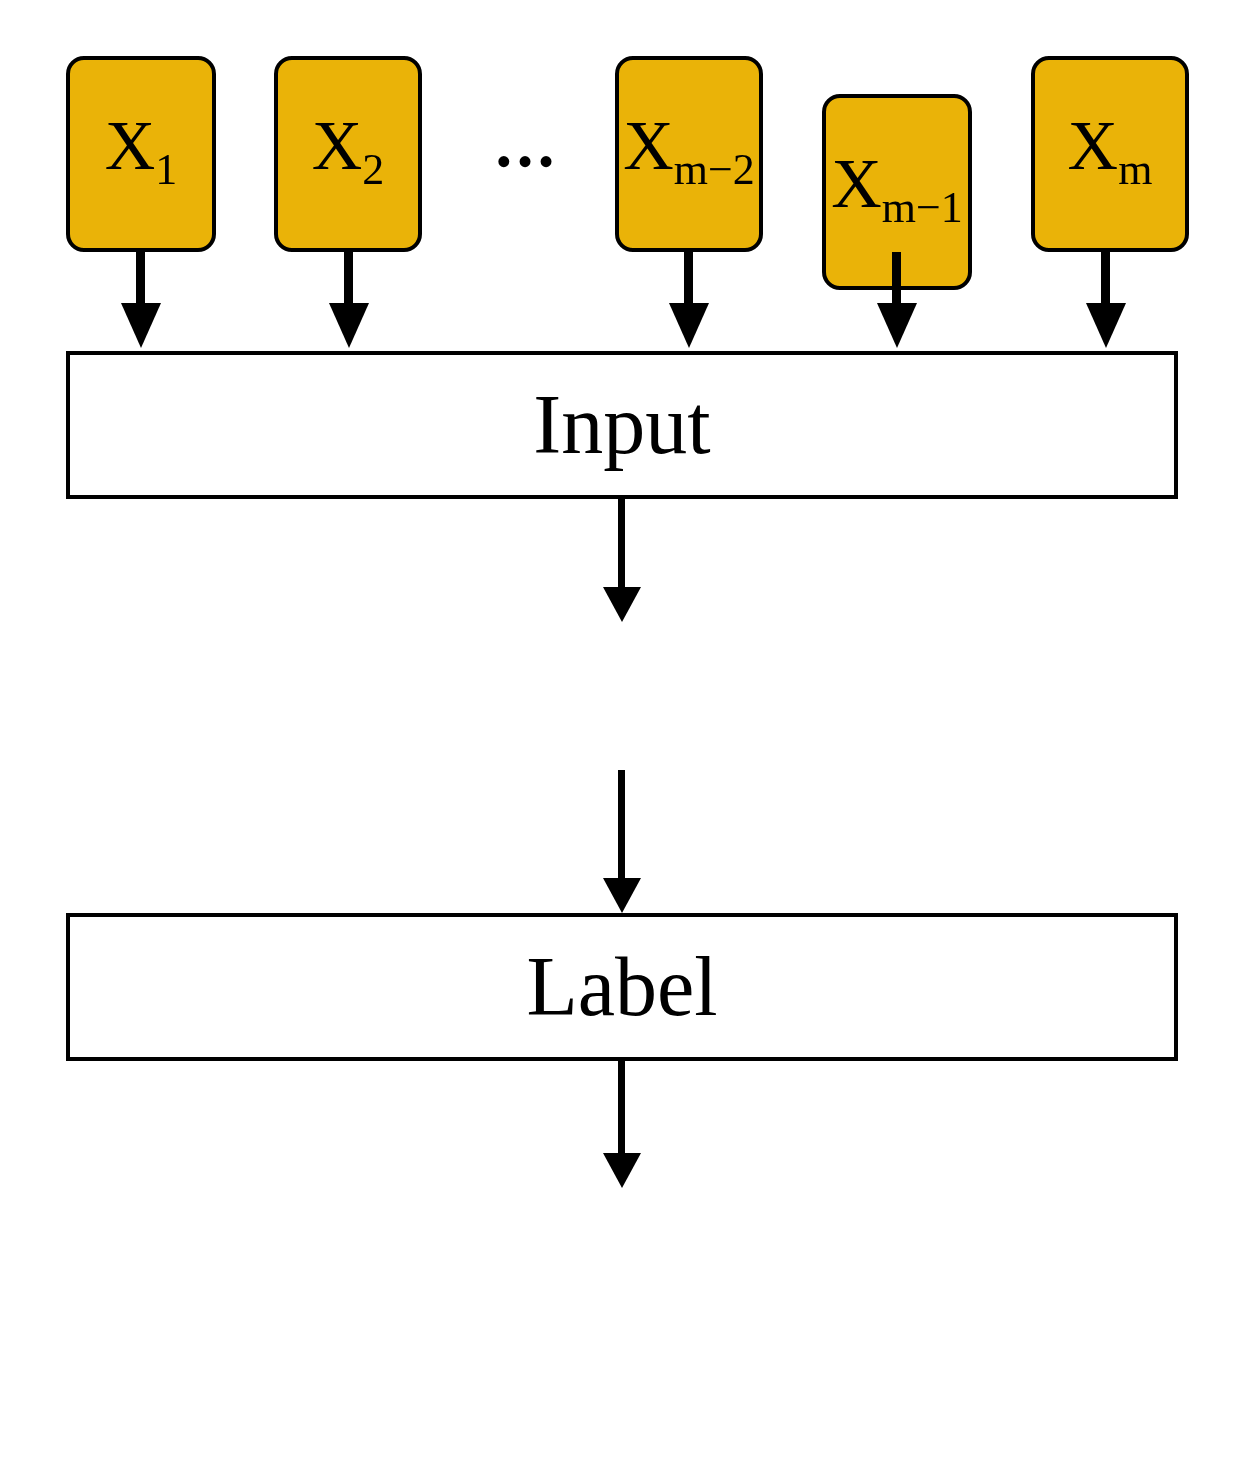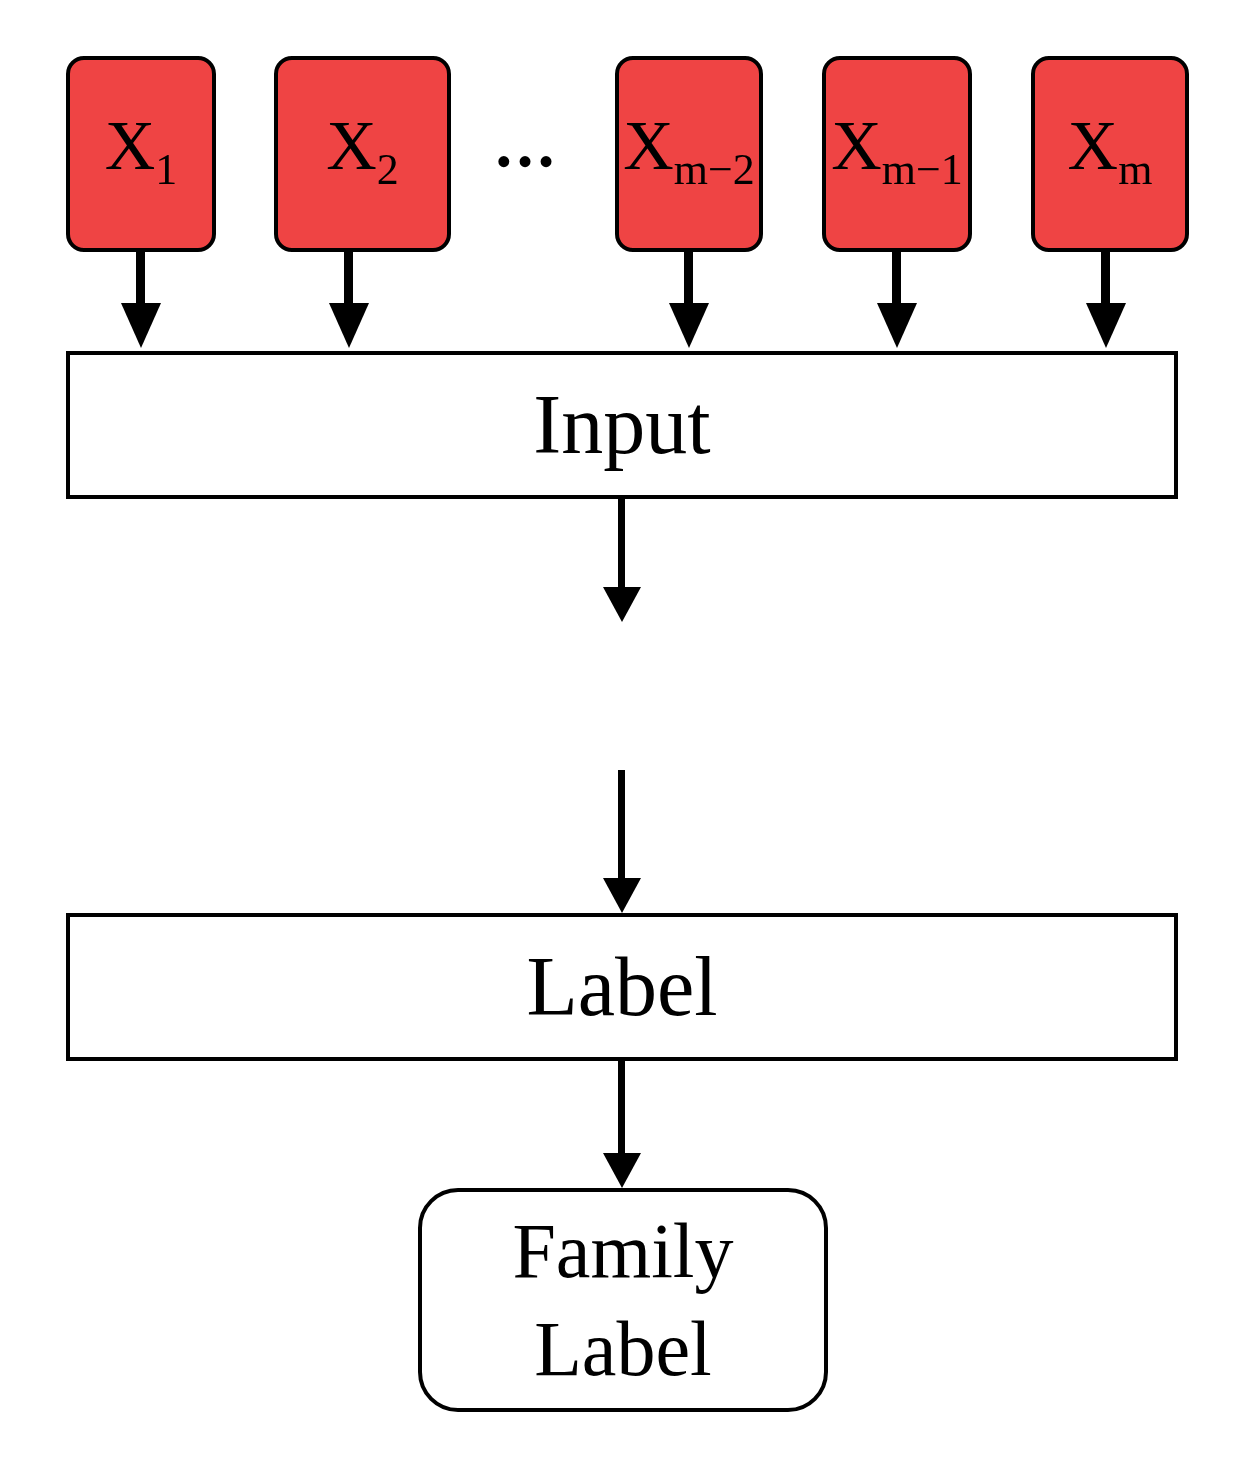--- a/index.html
+++ b/index.html
@@ -12,21 +12,21 @@
     color: #000000;
     overflow: hidden;
   }
   .node {
     position: absolute;
     top: 56px;
     height: 196px;
     border: 4px solid #000;
     border-radius: 18px;
     box-sizing: border-box;
-    background: #ef4444;
+    background: #eab308;
     display: flex;
     align-items: center;
     justify-content: center;
     padding-bottom: 16px;
   }
   .node-label {
     font-size: 70px;
     line-height: 1;
     white-space: nowrap;
   }
@@ -105,28 +105,28 @@
   }
 </style>
 </head>
 <body>
 
 <div id="canvas">
 
   <div class="node" style="left:66px;width:150px;">
     <span class="node-label"><span>X</span><sub>1</sub></span>
   </div>
-  <div class="node" style="left:274px;width:177px;align-items:center;">
+  <div class="node" style="left:274px;width:148px;align-items:center;">
     <span class="node-label"><span>X</span><sub>2</sub></span>
   </div>
   <div class="dots">•••</div>
   <div class="node" style="left:615px;width:148px;">
     <span class="node-label"><span>X</span><sub>m−2</sub></span>
   </div>
-  <div class="node" style="left:822px;width:150px;">
+  <div class="node" style="left:822px;width:150px;margin-top:38px;">
     <span class="node-label"><span>X</span><sub>m−1</sub></span>
   </div>
   <div class="node" style="left:1031px;width:158px;">
     <span class="node-label"><span>X</span><sub>m</sub></span>
   </div>
 
   <div class="shaft" style="left:136px;top:252px;width:9px;height:51px;"></div>
   <div class="head head-lg" style="left:121px;top:303px;"></div>
 
   <div class="shaft" style="left:344px;top:252px;width:9px;height:51px;"></div>
@@ -152,18 +152,14 @@
   <div class="shaft" style="left:618px;top:770px;width:7px;height:108px;"></div>
   <div class="head head-sm" style="left:603px;top:878px;"></div>
 
   <div class="layer" style="top:913px;">
     <span class="layer-label">Label</span>
   </div>
 
   <div class="shaft" style="left:618px;top:1061px;width:7px;height:92px;"></div>
   <div class="head head-sm" style="left:603px;top:1153px;"></div>
 
-  <div class="terminal">
-    <span class="terminal-line">Family</span>
-    <span class="terminal-line">Label</span>
-  </div>
 
 </div>
 
 </body></html>

